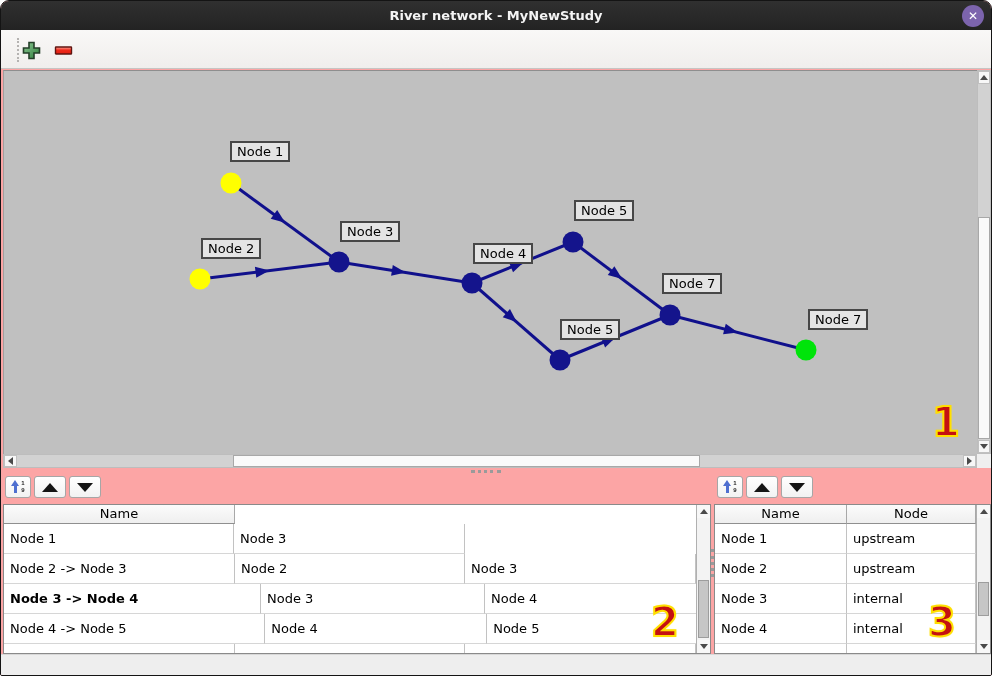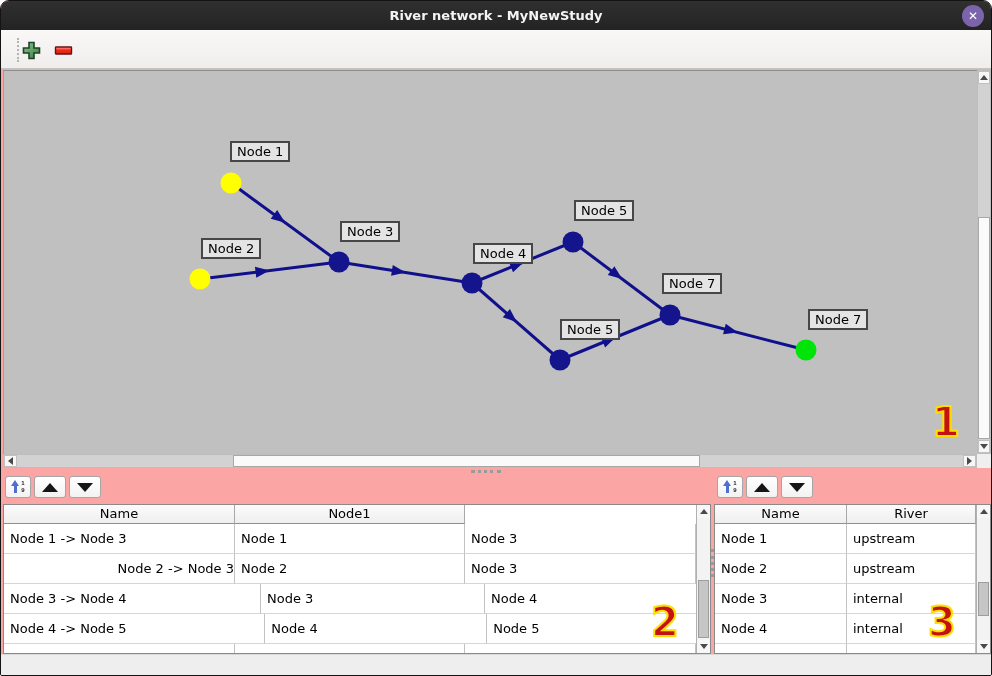--- a/index.html
+++ b/index.html
@@ -197,34 +197,32 @@
         <span class="tri tri-up-lg"></span>
       </button>
     <button class="mini-btn" style="left:64px;width:32px;">
         <span class="tri tri-down-lg"></span>
       </button>
   </div>
 
   <div class="tbl" id="reaches-table" style="left:2px;width:708px;">
       <div class="tbl-header">
         <div class="th-cell" style="width: 231px;">Name</div>
-        <div class="th-cell" style="width: 230px;">Node1</div>
       </div>
     <div class="tbl-row">
-        <div class="td-cell" style="width: 231px;">Node 1 -&gt; Node 3</div>
         <div class="td-cell" style="width: 230px;">Node 1</div>
         <div class="td-cell" style="width: 231px;">Node 3</div>
       </div>
       <div class="tbl-row">
-        <div class="td-cell" style="width: 231px; text-align: right;">Node 2 -&gt; Node 3</div>
+        <div class="td-cell" style="width: 231px;">Node 2 -&gt; Node 3</div>
         <div class="td-cell" style="width: 230px;">Node 2</div>
         <div class="td-cell" style="width: 231px;">Node 3</div>
       </div>
       <div class="tbl-row">
-        <div class="td-cell" style="width: 264px;">Node 3 -&gt; Node 4</div>
+        <div class="td-cell" style="width: 264px; font-weight: bold;">Node 3 -&gt; Node 4</div>
         <div class="td-cell" style="width: 230px;">Node 3</div>
         <div class="td-cell" style="width: 231px;">Node 4</div>
       </div>
       <div class="tbl-row">
         <div class="td-cell" style="width: 271px;">Node 4 -&gt; Node 5</div>
         <div class="td-cell" style="width: 230px;">Node 4</div>
         <div class="td-cell" style="width: 231px;">Node 5</div>
       </div>
       <div class="tbl-row-partial">
         <div class="td-cell" style="width: 231px;"></div>
@@ -238,21 +236,21 @@
       <div class="tbl-thumb" style="top:75px;height:58px;"></div>
       <div class="sb-btn" style="left:0;bottom:0;width:13px;height:13px;border:none;background:#f7f7f7;">
           <span class="tri tri-down-sm"></span>
         </div>
     </div>
   </div>
 
   <div class="tbl" id="nodes-table" style="left:713px;width:277px;">
       <div class="tbl-header">
         <div class="th-cell" style="width: 132px;">Name</div>
-        <div class="th-cell" style="width: 129px;">River</div>
+        <div class="th-cell" style="width: 129px;">Node</div>
       </div>
     <div class="tbl-row">
         <div class="td-cell" style="width: 132px;">Node 1</div>
         <div class="td-cell" style="width: 129px;">upstream</div>
       </div>
       <div class="tbl-row">
         <div class="td-cell" style="width: 132px;">Node 2</div>
         <div class="td-cell" style="width: 129px;">upstream</div>
       </div>
       <div class="tbl-row">

